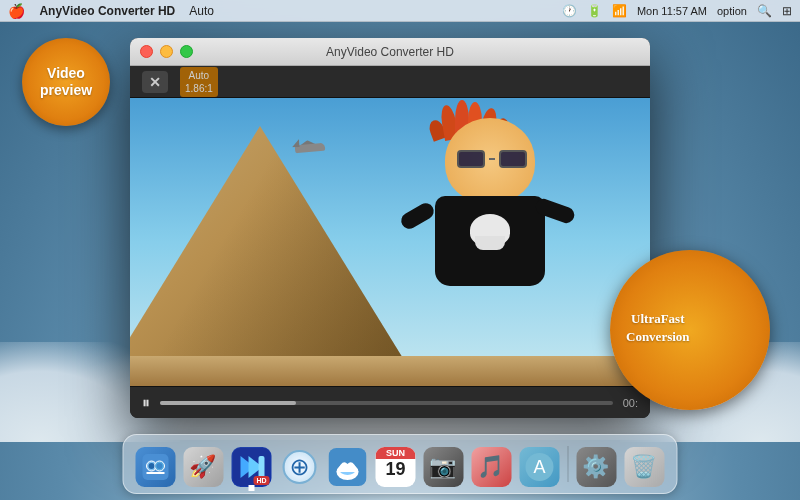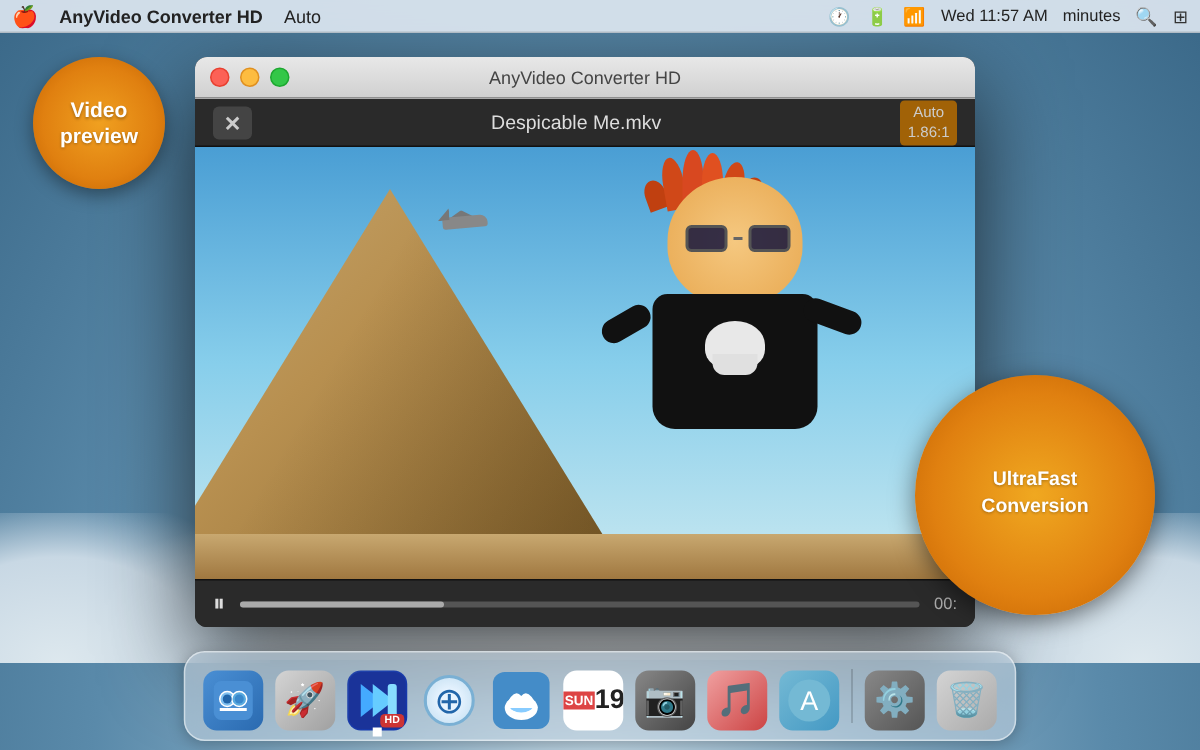--- a/index.html
+++ b/index.html
@@ -437,25 +437,25 @@
     .ultrafast-badge {
       position: absolute;
       bottom: 90px;
       right: 30px;
       width: 160px;
       height: 160px;
       background: radial-gradient(circle, #f0a820 0%, #e08010 60%, #c06000 100%);
       border-radius: 50%;
       display: flex;
       align-items: center;
-      justify-content: center;
       text-align: center;
       padding: 16px;
       box-shadow: 0 4px 16px rgba(0,0,0,0.5);
       z-index: 200;
+      font-family: Liberation Serif, serif;
     }
     .ultrafast-text {
       font-size: 11px;
       color: white;
       line-height: 1.4;
       text-shadow: 0 1px 2px rgba(0,0,0,0.3);
     }
     .ultrafast-title {
       font-size: 13px;
       font-weight: 700;
@@ -501,21 +501,21 @@
       align-items: center;
       justify-content: center;
       font-size: 22px;
       overflow: hidden;
     }
 
     
     .di-finder { background: linear-gradient(135deg, #4a8fd4, #2a6ab0); color: white; }
     .di-rocket { background: linear-gradient(135deg, #d4d4d4, #a0a0a0); color: #444; }
     .di-converter { background: linear-gradient(135deg, #2244aa, #1133aa); position: relative; }
-    .di-calendar { background: white; color: #d44; display: flex; align-items: center; justify-content: flex-start; overflow: hidden; font-size: 10px; }
+    .di-calendar { background: white; color: #d44; display: flex; flex-direction: column; align-items: center; justify-content: flex-start; overflow: hidden; font-size: 10px; }
     .di-camera { background: linear-gradient(135deg, #888, #444); color: #ddd; }
     .di-music { background: linear-gradient(135deg, #f0a0a0, #cc4444); color: white; }
     .di-appstore { background: linear-gradient(135deg, #74b9d4, #4499c4); color: white; }
     .di-sysref { background: linear-gradient(135deg, #888, #555); color: white; }
     .di-trash { background: linear-gradient(135deg, #d4d4d4, #aaa); color: #555; }
 
     .dock-separator {
       width: 1px;
       height: 36px;
       background: rgba(0,0,0,0.2);
@@ -570,22 +570,22 @@
 <div class="menubar">
   <div class="menubar-left">
     <span class="apple-logo">🍎</span>
     <span class="menubar-app-name">AnyVideo Converter HD</span>
     <span class="menubar-item">Auto</span>
   </div>
   <div class="menubar-right">
     <span class="menubar-status mb-icon">🕐</span>
     <span class="menubar-status mb-icon">🔋</span>
     <span class="menubar-status mb-icon">📶</span>
-    <span class="menubar-status">Wed 11:57 AM</span>
-    <span class="menubar-status">minutes</span>
+    <span class="menubar-status">Mon 11:57 AM</span>
+    <span class="menubar-status">option</span>
     <span class="menubar-status mb-icon">🔍</span>
     <span class="menubar-status mb-icon">⊞</span>
   </div>
 </div>
 
 <div class="video-preview-badge">
   <span class="video-preview-text">Video<br>preview</span>
 </div>
 
 <div class="app-window">
@@ -596,21 +596,20 @@
       <div class="wc wc-min"></div>
       <div class="wc wc-max"></div>
     </div>
     <span class="window-title">AnyVideo Converter HD</span>
   </div>
 
   <div class="video-header-bar">
     <div class="close-btn">
       <span>✕</span>
     </div>
-    <span class="video-filename">Despicable Me.mkv</span>
     <div class="aspect-ratio-badge">
       <span>Auto</span><br>
       <span>1.86:1</span>
     </div>
   </div>
 
   <div class="video-frame">
 
     <div class="scene-sky"></div>
 

